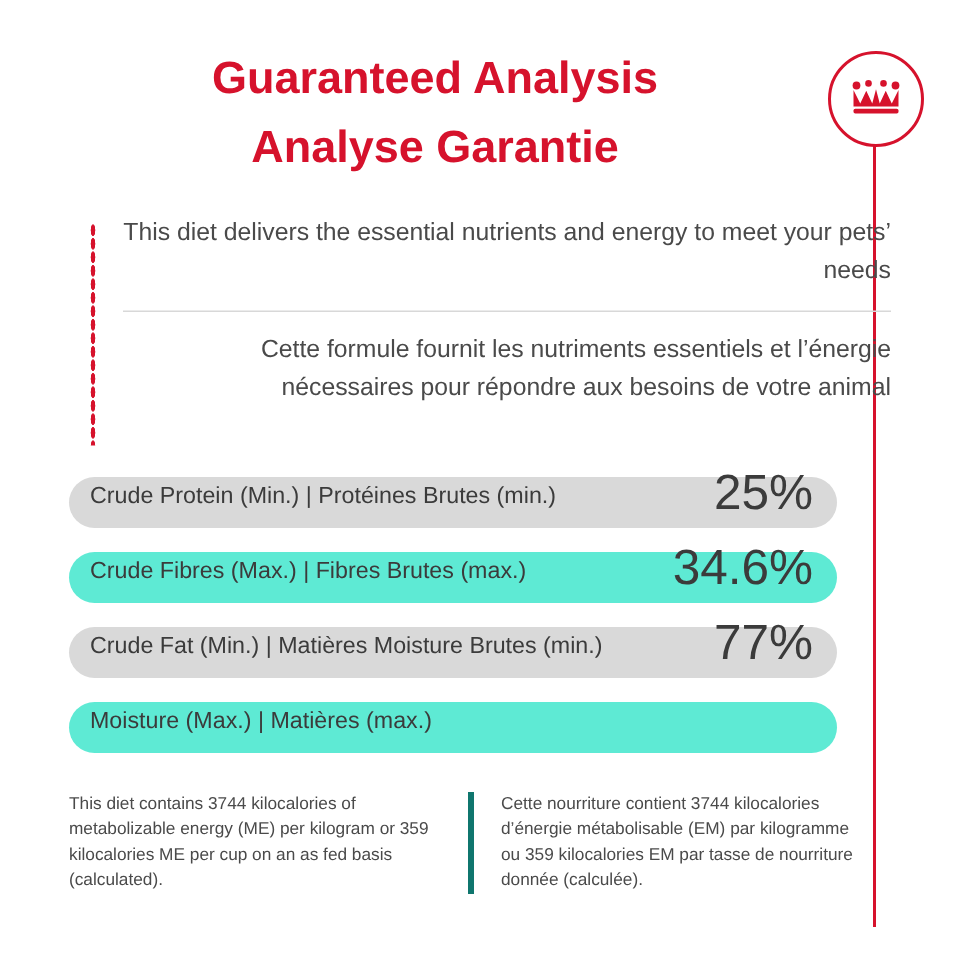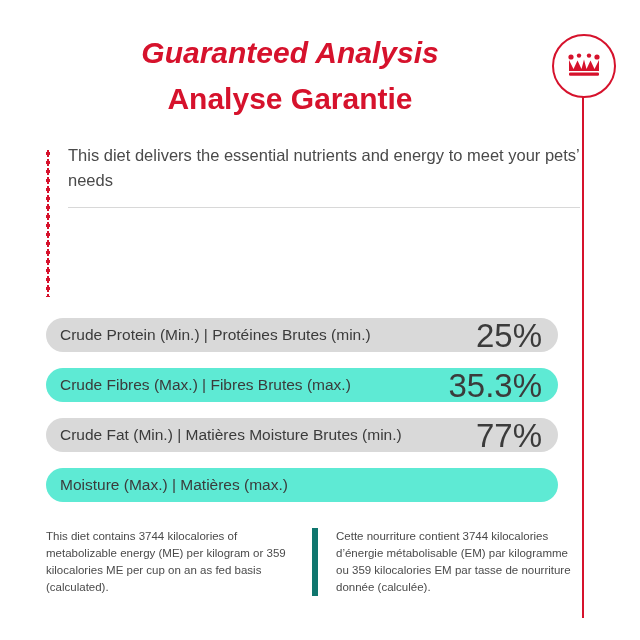--- a/index.html
+++ b/index.html
@@ -55,37 +55,37 @@
     width: 500px;
     text-align: center;
   }
   .title-en {
     font-size: 30px;
     font-weight: bold;
     color: #d6122c;
     letter-spacing: 0px;
     line-height: 38px;
     margin: 0;
-    font-style: italic;
   }
   .title-fr {
     font-size: 30px;
     font-weight: bold;
     color: #d6122c;
     line-height: 38px;
     margin: 8px 0 4px 0;
   }
 
   
   .intro {
     position: absolute;
-    left: 46px;
+    left: 60px;
     top: 143px;
     width: 512px;
     padding-left: 22px;
+    text-align: right;
   }
   .dotted-rule {
     position: absolute;
     left: 0px;
     top: 6px;
     width: 4px;
     height: 148px;
     background-image: radial-gradient(#d6122c 1.6px, transparent 1.7px);
     background-size: 4px 9px;
     background-repeat: repeat-y;
@@ -104,25 +104,25 @@
 
   
   .rows {
     position: absolute;
     left: 46px;
     top: 318px;
     width: 512px;
   }
   .nutrient-row {
     display: flex;
-    align-items: center;
+    align-items: flex-end;
     justify-content: space-between;
     height: 34px;
     border-radius: 17px;
-    padding: 0 16px 0 14px;
+    padding: 0 16px 12px 14px;
     margin-bottom: 16px;
     box-sizing: border-box;
     gap: 26px;
   }
   .nutrient-row.shaded { background: #d9d9d9; }
   .nutrient-row.light  { background: #5eead4; }
   .nutrient-label {
     font-size: 15.5px;
     color: #3b3b3b;
     white-space: nowrap;
@@ -145,21 +145,21 @@
   .footnote {
     font-size: 11.5px;
     line-height: 17px;
     color: #4a4a4a;
     width: 50%;
     box-sizing: border-box;
   }
   .footnote.left { padding-right: 18px; }
   .footnote.right {
     padding-left: 18px;
-    border-left: 6px solid #0f766e;
+    border-left: 4px solid #0f766e;
   }
 </style>
 </head>
 <body>
 
 <div class="page">
 
   <div class="right-rule"></div>
 
   <div class="crown-badge">
@@ -175,30 +175,31 @@
 
   <div class="titles">
     <h1 class="title-en">Guaranteed Analysis</h1>
     <h2 class="title-fr">Analyse Garantie</h2>
   </div>
 
   <div class="intro">
     <div class="dotted-rule"></div>
     <p>This diet delivers the essential nutrients and energy to meet your pets’ needs</p>
     <div class="intro-divider"></div>
+    <p>Cette formule fournit les nutriments essentiels et l’énergie nécessaires pour répondre aux besoins de votre animal</p>
   </div>
 
   <div class="rows">
     <div class="nutrient-row shaded">
       <span class="nutrient-label">Crude Protein (Min.) | Protéines Brutes (min.)</span>
       <span class="nutrient-value">25%</span>
     </div>
     <div class="nutrient-row light">
       <span class="nutrient-label">Crude Fibres (Max.) | Fibres Brutes (max.)</span>
-      <span class="nutrient-value">35.3%</span>
+      <span class="nutrient-value">34.6%</span>
     </div>
     <div class="nutrient-row shaded">
       <span class="nutrient-label">Crude Fat (Min.) | Matières Moisture Brutes (min.)</span>
       <span class="nutrient-value">77%</span>
     </div>
     <div class="nutrient-row light">
       <span class="nutrient-label">Moisture (Max.) | Matières (max.)</span>
     </div>
   </div>
 

